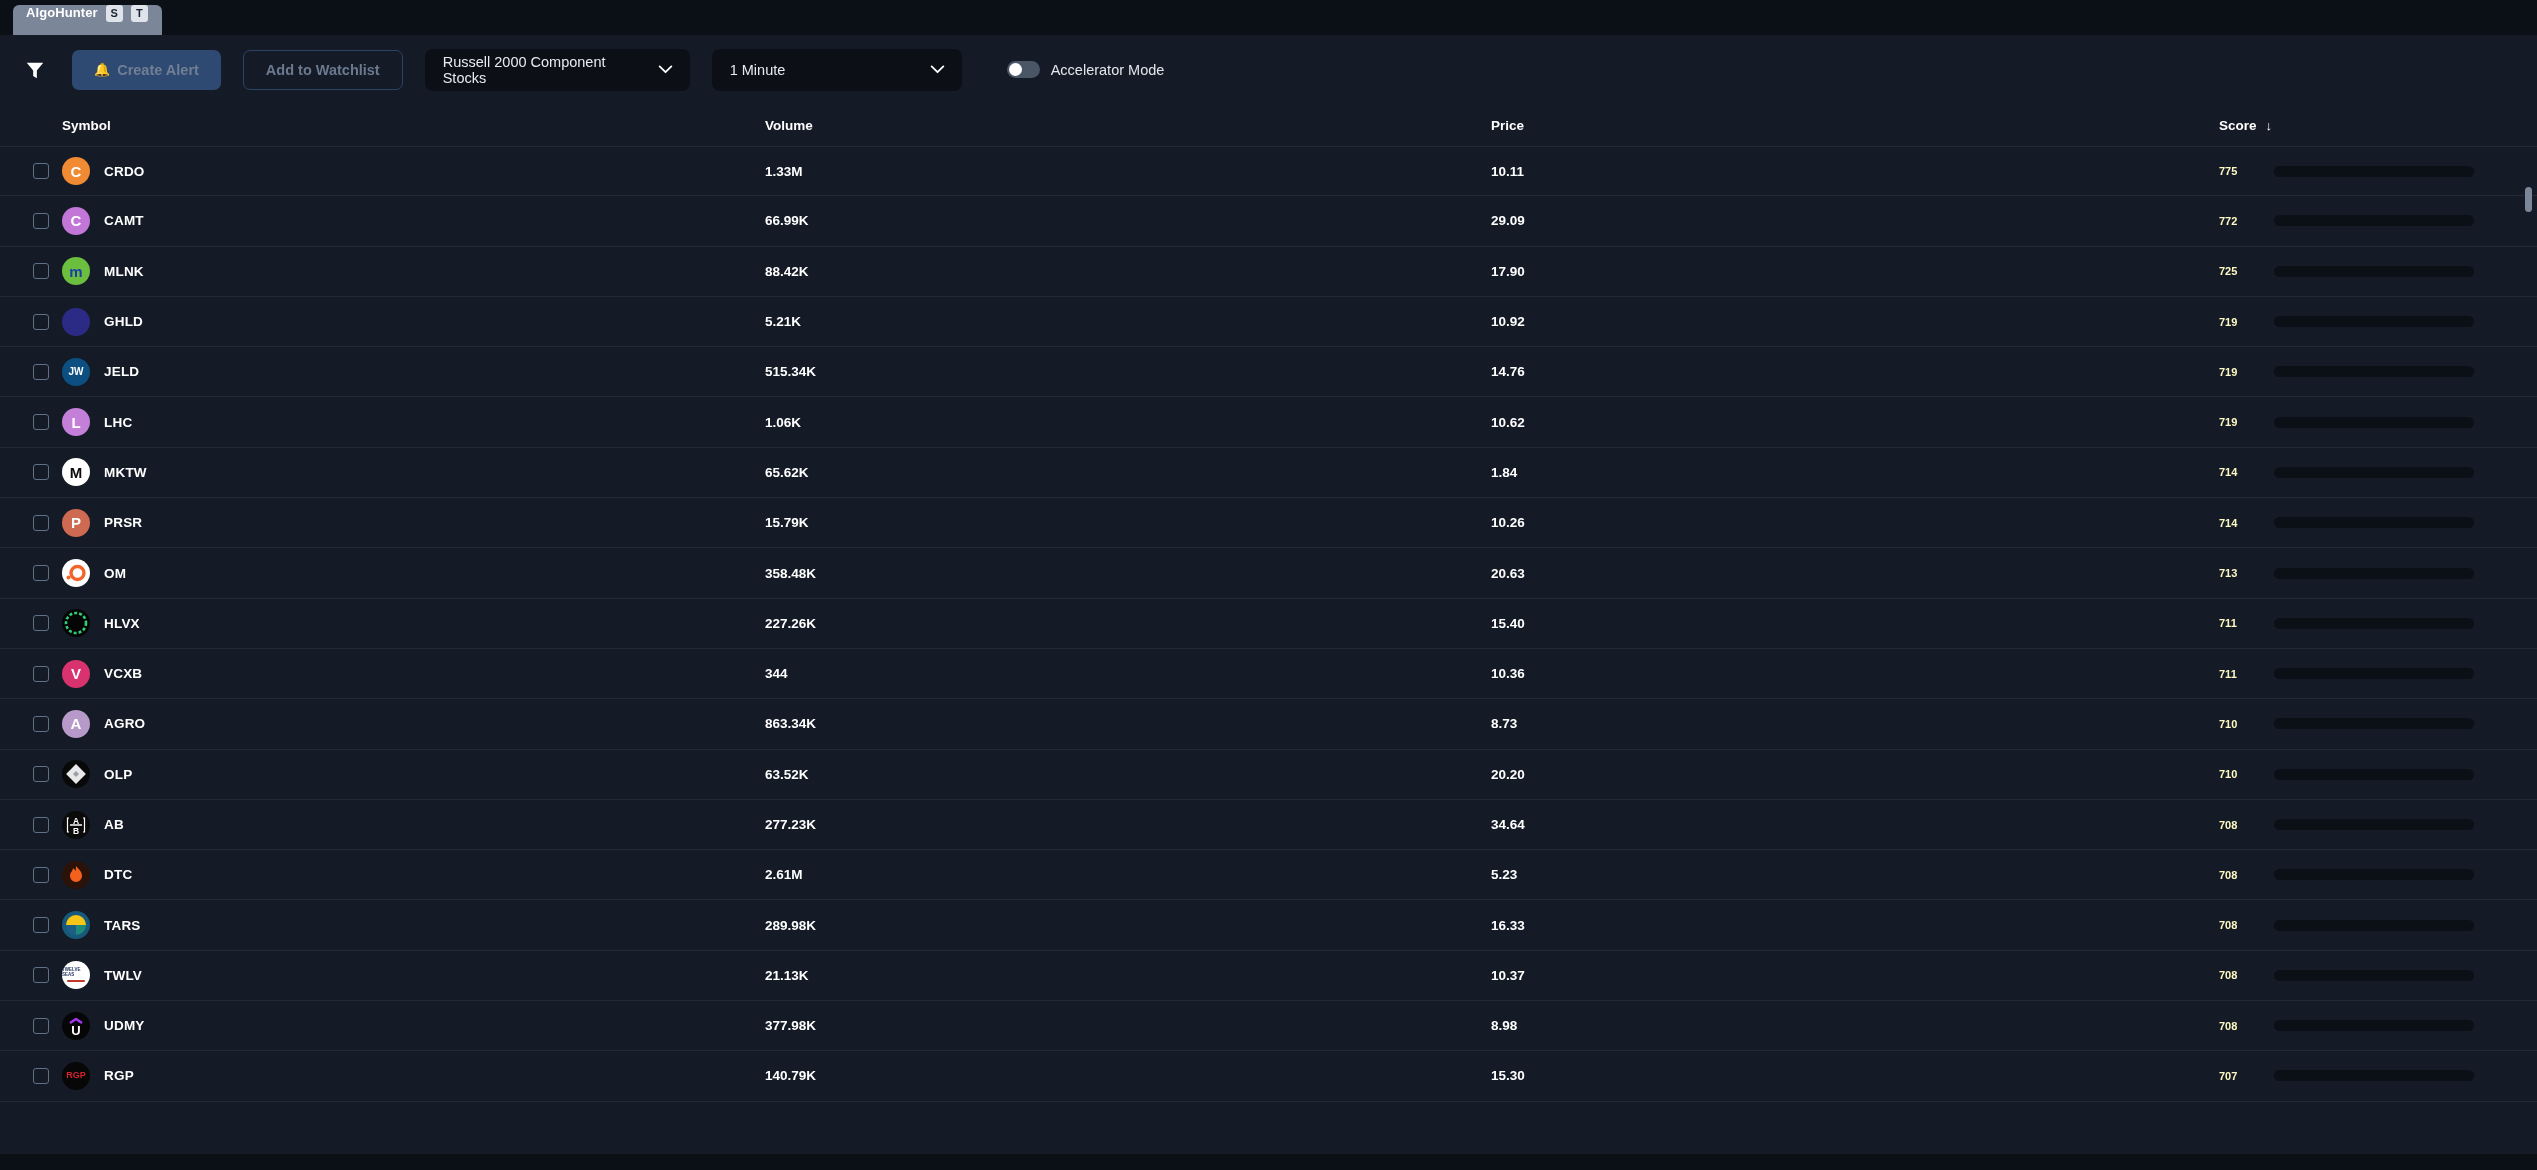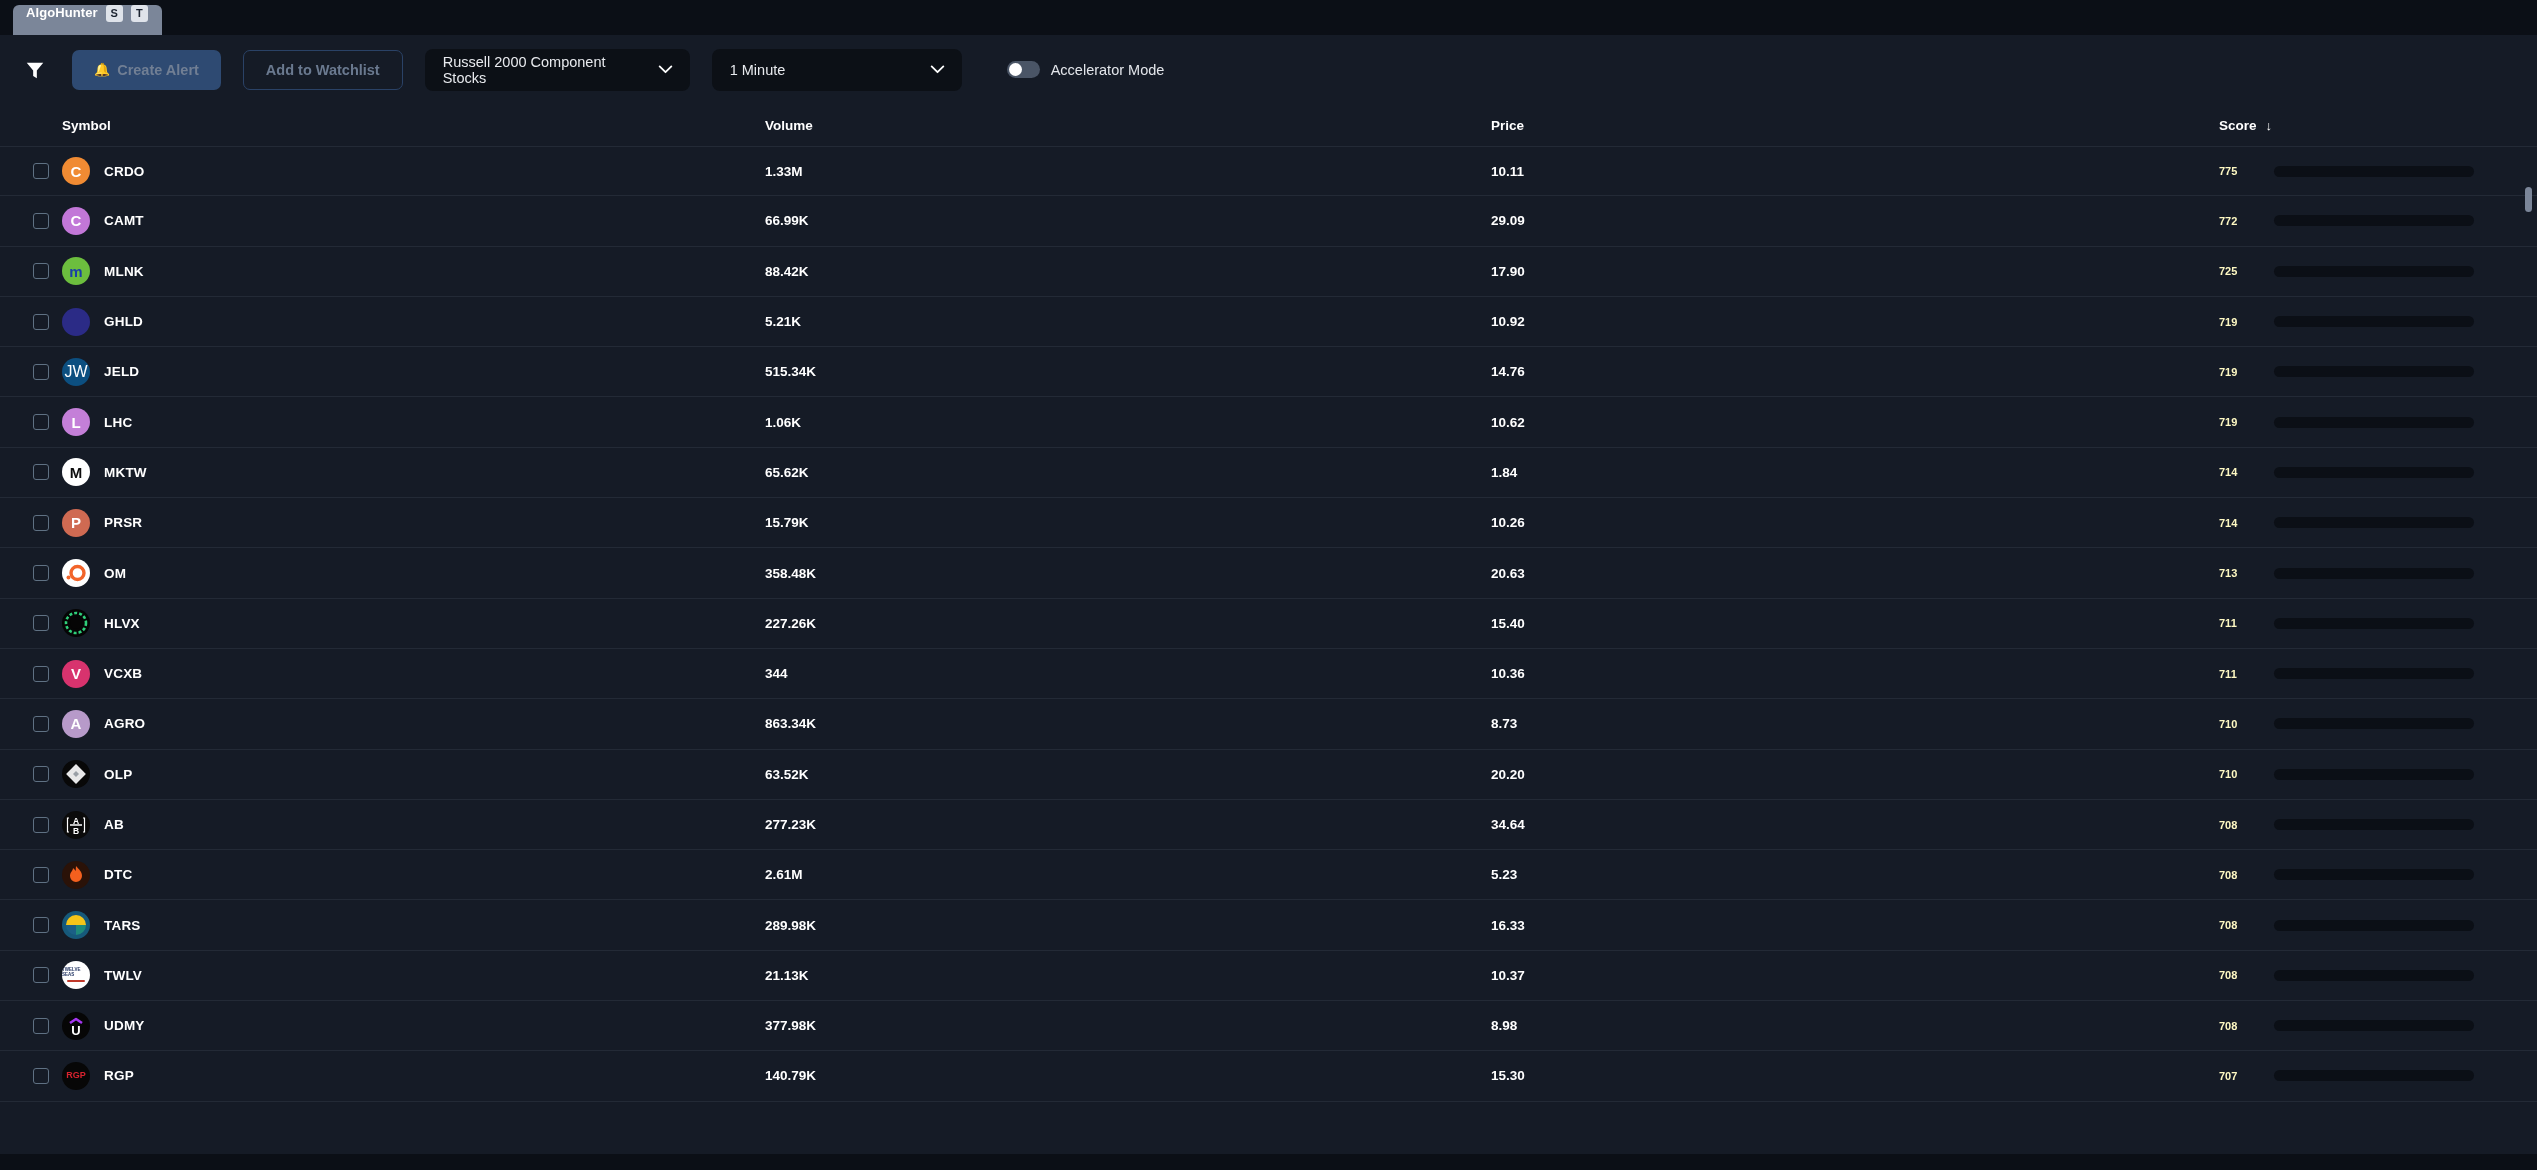--- a/index.html
+++ b/index.html
@@ -415,21 +415,21 @@
               <span class="score-num">719</span>
               <span class="bar-track" style="width: 200px;"><span class="bar-fill" style="width:87%;background:#5cc596"></span></span>
             </div>
           </div>
           <div class="trow">
             <div class="col-check">
               <div class="checkbox"></div>
             </div>
             <div class="col-symbol sym-cell">
               <span class="logo" style="background:#0c4f80">
-                <span style="font-size:16px;font-weight:400;color:#ffffff">JW</span>
+                <span style="font-size:10px;font-weight:700;color:#ffffff">JW</span>
               </span>
               <span class="sym-text">JELD</span>
             </div>
             <div class="col-volume cell-val">515.34K</div>
             <div class="col-price cell-val">14.76</div>
             <div class="col-score score-cell">
               <span class="score-num">719</span>
               <span class="bar-track" style="width: 200px;"><span class="bar-fill" style="width:87%;background:#5cc596"></span></span>
             </div>
           </div>

